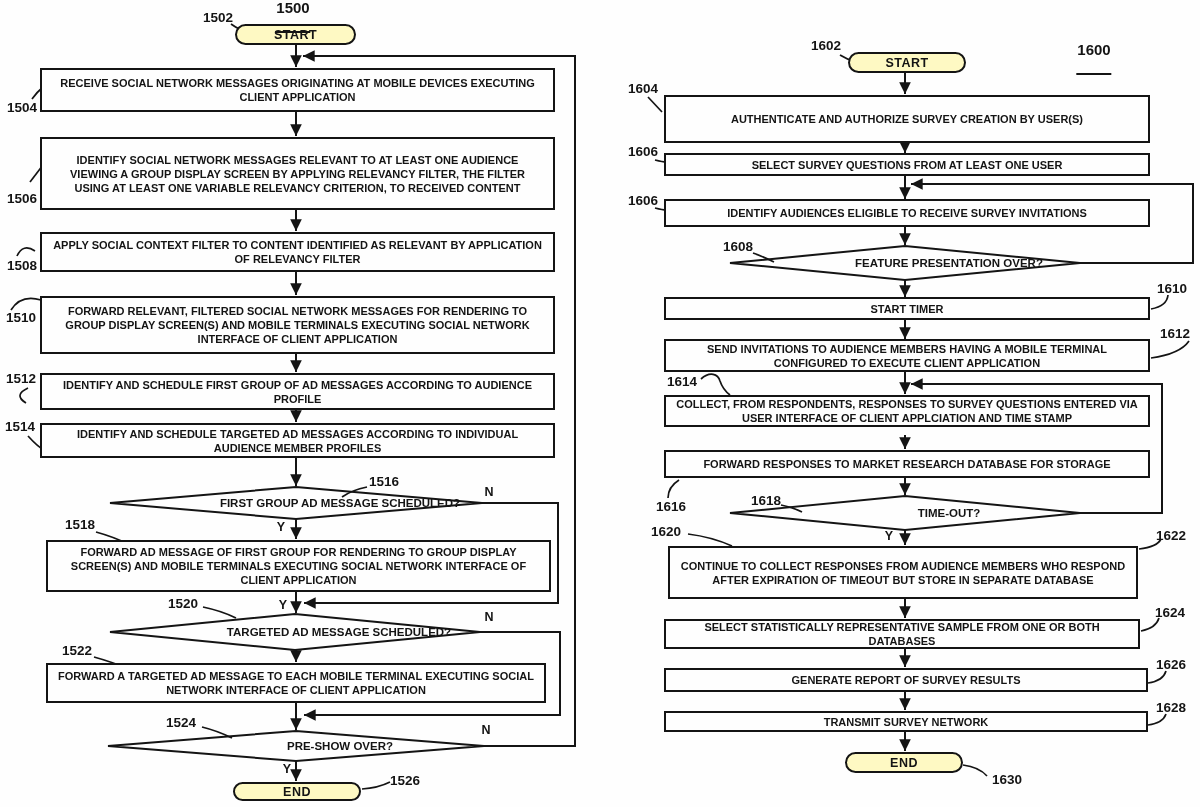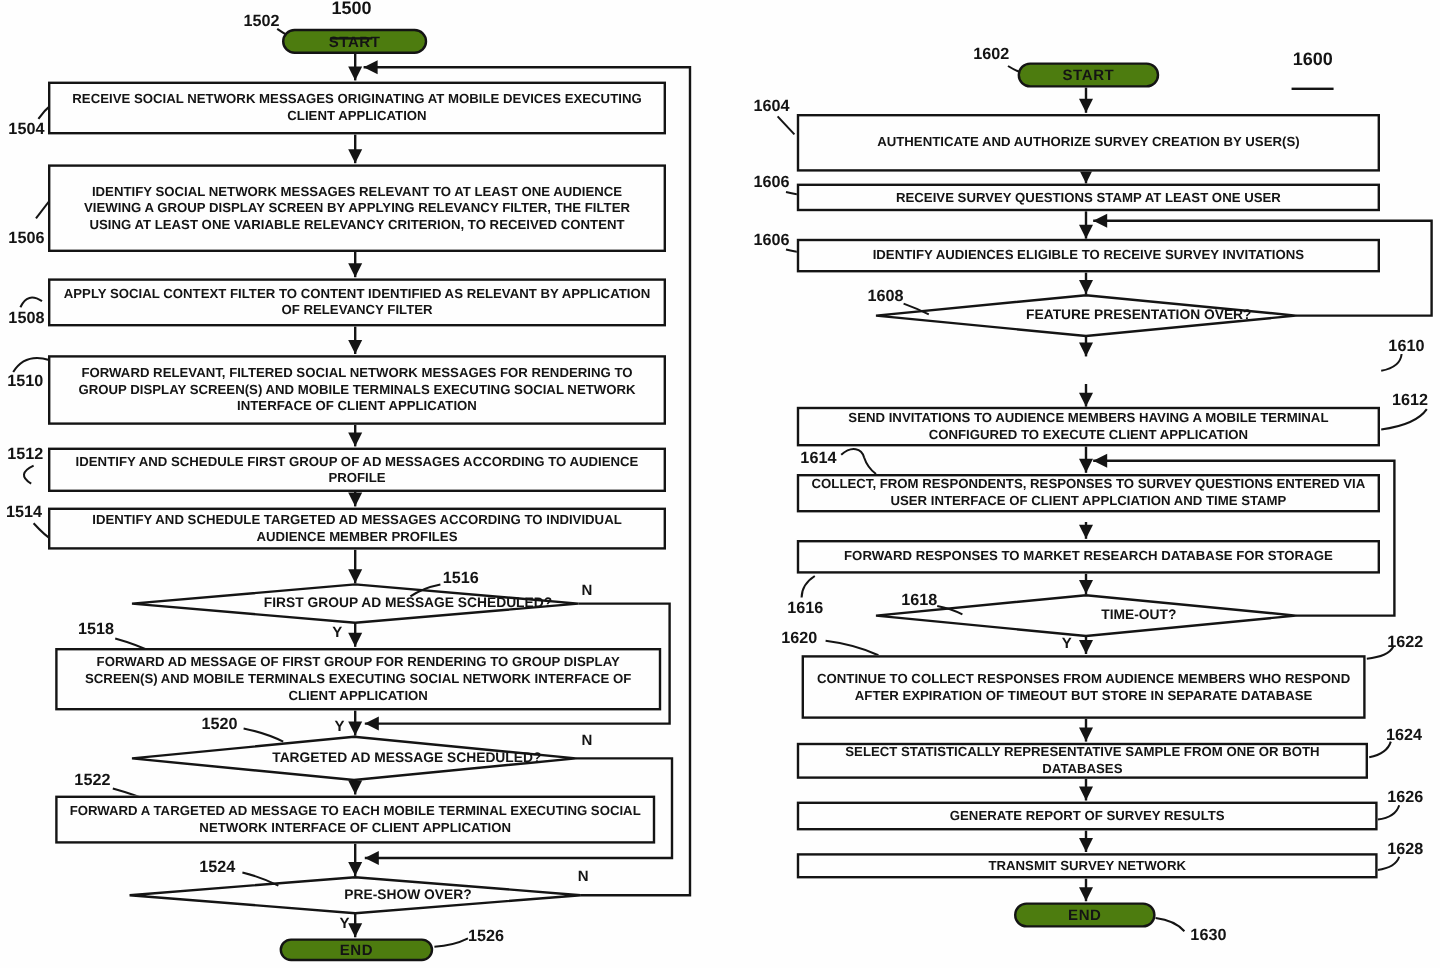--- a/index.html
+++ b/index.html
@@ -15,21 +15,21 @@
     position:absolute;box-sizing:border-box;border:2px solid #141414;background:#fefefe;
     display:flex;align-items:center;justify-content:center;text-align:center;
     font-weight:bold;font-size:11px;line-height:14px;padding:1px 10px;z-index:2;
   }
   .dtext{
     position:absolute;transform:translate(-50%,-50%);font-weight:bold;font-size:11.5px;
     white-space:nowrap;z-index:3;margin-left:44px;
   }
   .oval{
     position:absolute;box-sizing:border-box;border:2.5px solid #141414;border-radius:12px;
-    background:#4d7c0f;display:flex;align-items:center;justify-content:center;
+    background:#fef9c3;display:flex;align-items:center;justify-content:center;
     font-weight:bold;font-size:12.5px;letter-spacing:.5px;z-index:2;
   }
   .ref{
     position:absolute;transform:translate(-50%,-50%);font-weight:bold;font-size:13.5px;
     white-space:nowrap;z-index:3;
   }
   .yn{
     position:absolute;transform:translate(-50%,-50%);font-weight:bold;font-size:12.5px;z-index:4;
   }
   .fig-title{
@@ -168,29 +168,30 @@
   <div class="oval" style="left:233px;top:782px;width:128px;height:19px">END</div>
   <div class="ref" style="left:405px;top:780px">1526</div>
 
   <div class="fig-title" style="left:1094px;top:58px">1600</div>
   <div class="ref" style="left:826px;top:45px">1602</div>
   <div class="oval" style="left:848px;top:52px;width:118px;height:21px">START</div>
 
   <div class="pbox" style="left:664px;top:95px;width:486px;height:48px">AUTHENTICATE AND AUTHORIZE SURVEY CREATION BY USER(S)</div>
   <div class="ref" style="left:643px;top:88px">1604</div>
 
-  <div class="pbox" style="left:664px;top:153px;width:486px;height:23px">RECEIVE SURVEY QUESTIONS STAMP AT LEAST ONE USER</div>
+  <div class="pbox" style="left:664px;top:153px;width:486px;height:23px">SELECT SURVEY QUESTIONS FROM AT LEAST ONE USER</div>
   <div class="ref" style="left:643px;top:151px">1606</div>
 
   <div class="pbox" style="left:664px;top:199px;width:486px;height:28px">IDENTIFY AUDIENCES ELIGIBLE TO RECEIVE SURVEY INVITATIONS</div>
   <div class="ref" style="left:643px;top:200px">1606</div>
 
   <div class="dtext" style="left:905px;top:263px">FEATURE PRESENTATION OVER?</div>
   <div class="ref" style="left:738px;top:246px">1608</div>
 
+  <div class="pbox" style="left:664px;top:297px;width:486px;height:23px">START TIMER</div>
   <div class="ref" style="left:1172px;top:288px">1610</div>
 
   <div class="pbox" style="left:664px;top:339px;width:486px;height:33px">SEND INVITATIONS TO AUDIENCE MEMBERS HAVING A MOBILE TERMINAL CONFIGURED TO EXECUTE CLIENT APPLICATION</div>
   <div class="ref" style="left:1175px;top:333px">1612</div>
 
   <div class="pbox" style="left:664px;top:395px;width:486px;height:32px">COLLECT, FROM RESPONDENTS, RESPONSES TO SURVEY QUESTIONS ENTERED VIA USER INTERFACE OF CLIENT APPLCIATION AND TIME STAMP</div>
   <div class="ref" style="left:682px;top:381px">1614</div>
 
   <div class="pbox" style="left:664px;top:450px;width:486px;height:28px">FORWARD RESPONSES TO MARKET RESEARCH DATABASE FOR STORAGE</div>
   <div class="ref" style="left:671px;top:506px">1616</div>

